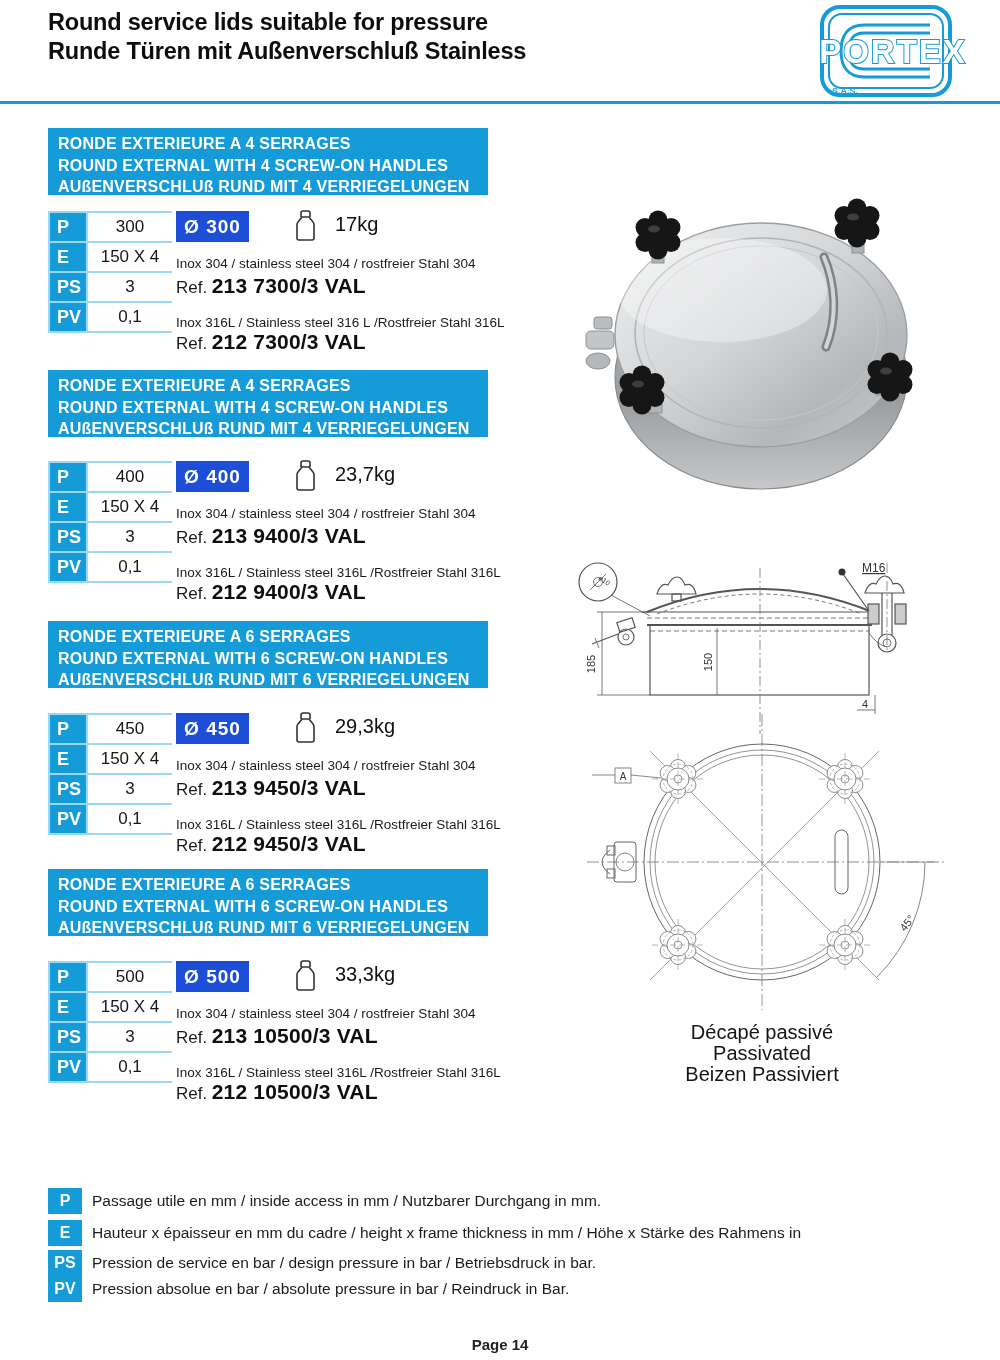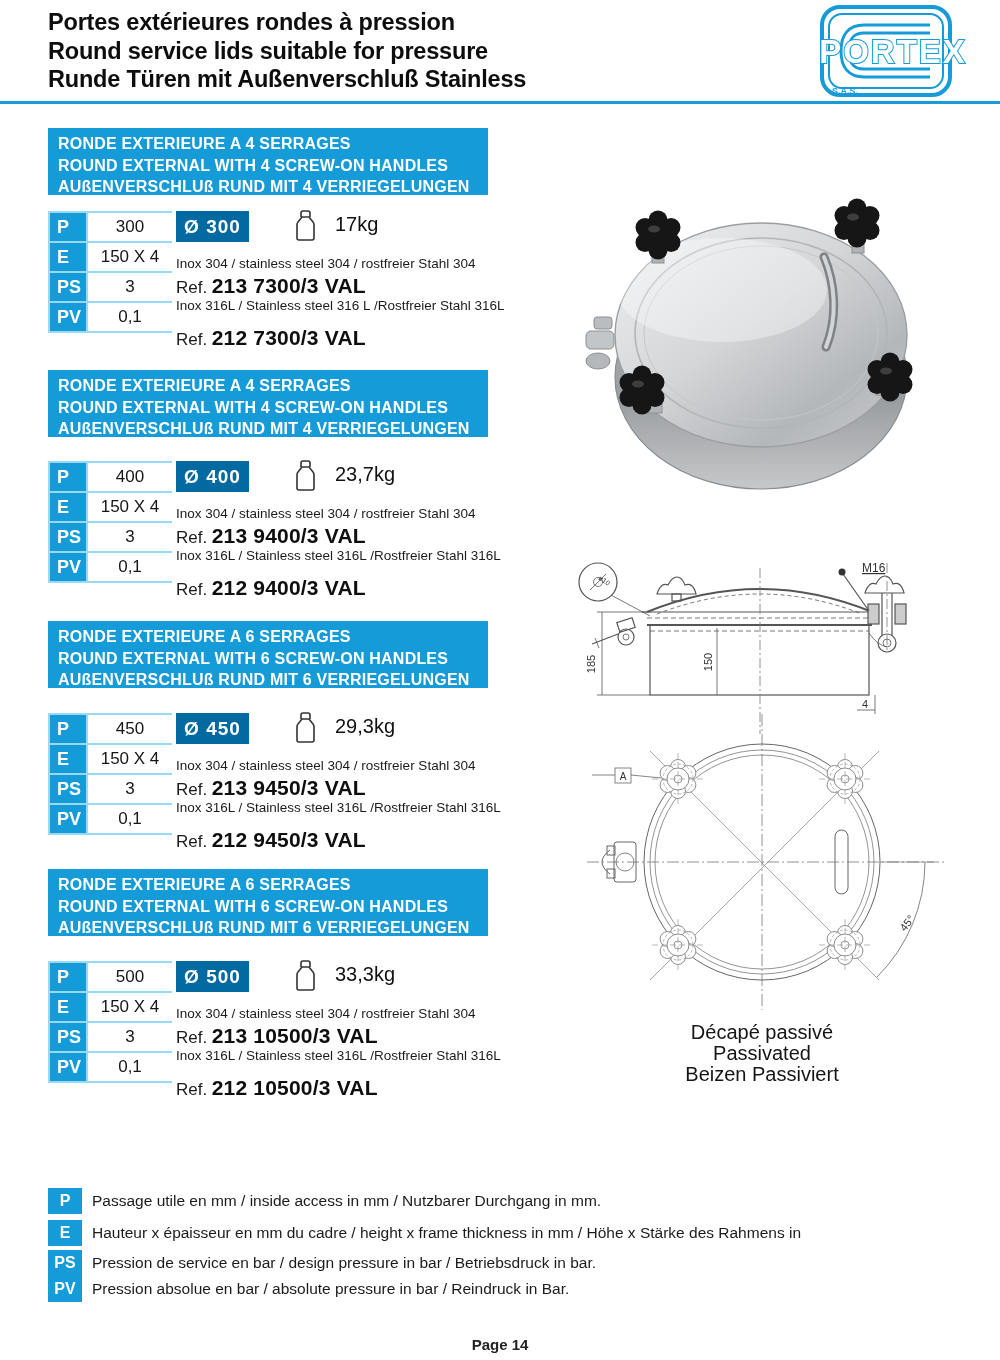--- a/index.html
+++ b/index.html
@@ -17,49 +17,48 @@
   
   .spec-table{display:grid;grid-template-columns:36px 84px;grid-auto-rows:28px;
               gap:2px;padding:2px;background:#9AD9F5;width:120px;}
   .spec-key{background:#159BD8;color:#fff;font-weight:700;font-size:18px;
             display:flex;align-items:center;padding-left:7px;}
   .spec-val{background:#fff;color:#161616;font-size:17px;display:flex;
             align-items:center;justify-content:center;}
   
   .sec-content{width:345px;}
   .badge-row{display:flex;align-items:flex-start;height:34px;}
-  .dia-badge{width:73px;height:31px;background:#0369a1;color:#fff;font-weight:700;
+  .dia-badge{width:73px;height:31px;background:#1d4ed8;color:#fff;font-weight:700;
              font-size:19px;display:flex;align-items:center;justify-content:center;
              letter-spacing:1px;}
   .weight-icon{margin-left:44px;margin-top:-2px;}
   .weight-val{margin-left:17px;font-size:20px;color:#111;margin-top:2px;}
   .mat{font-size:13.5px;color:#1b1b1b;white-space:nowrap;}
-  .mat1{margin-top:11px;} .mat2{margin-top:0;}
+  .mat1{margin-top:11px;} .mat2{margin-top:17px;}
   .refline{margin-top:3px;white-space:nowrap;}
-  .ref2{margin-top:13px;}
+  .ref2{margin-top:0;}
   .ref-label{font-size:17px;color:#1b1b1b;}
   .ref-num{font-size:21px;font-weight:700;color:#0e0e0e;letter-spacing:0.2px;}
   
   .caption{left:637px;top:1022px;width:250px;text-align:center;font-size:20px;
            line-height:21px;color:#151515;}
   .legend-badge{left:48px;width:34px;height:26px;background:#159BD8;color:#fff;
                 font-weight:700;font-size:16px;display:flex;align-items:center;
                 justify-content:center;}
   .legend-text{left:92px;font-size:15.5px;color:#1b1b1b;white-space:nowrap;}
   .pagenum{left:0;top:1336px;width:1000px;text-align:center;font-size:15px;
            font-weight:700;color:#222;}
   svg text{font-family:"Liberation Sans",sans-serif;}
 </style>
 </head>
 <body>
 
 <div class="page">
 
   <div class="abs title">
-    <div>Portes extérieures rondes à pression</div>
     <div>Round service lids suitable for pressure</div>
     <div>Runde Türen mit Außenverschluß Stainless</div>
   </div>
 
   <svg class="abs" style="left:798px;top:2px" width="190" height="100" viewBox="0 0 190 100">
     <rect x="24" y="5" width="128" height="88" rx="18" fill="#fff" stroke="#159BD8" stroke-width="4"></rect>
     <rect x="31" y="12" width="114" height="74" rx="13" fill="#fff" stroke="#159BD8" stroke-width="2"></rect>
     <path d="M132,27 H66 Q47,27 47,49 Q47,71 66,71 H132" fill="none" stroke="#159BD8" stroke-width="11"></path>
     <path d="M132,27 H66 Q47,27 47,49 Q47,71 66,71 H132" fill="none" stroke="#fff" stroke-width="5"></path>
     <text x="95" y="61" text-anchor="middle" font-size="33" font-weight="bold" letter-spacing="2" fill="#fff" stroke="#159BD8" stroke-width="2" paint-order="stroke">PORTEX</text>

